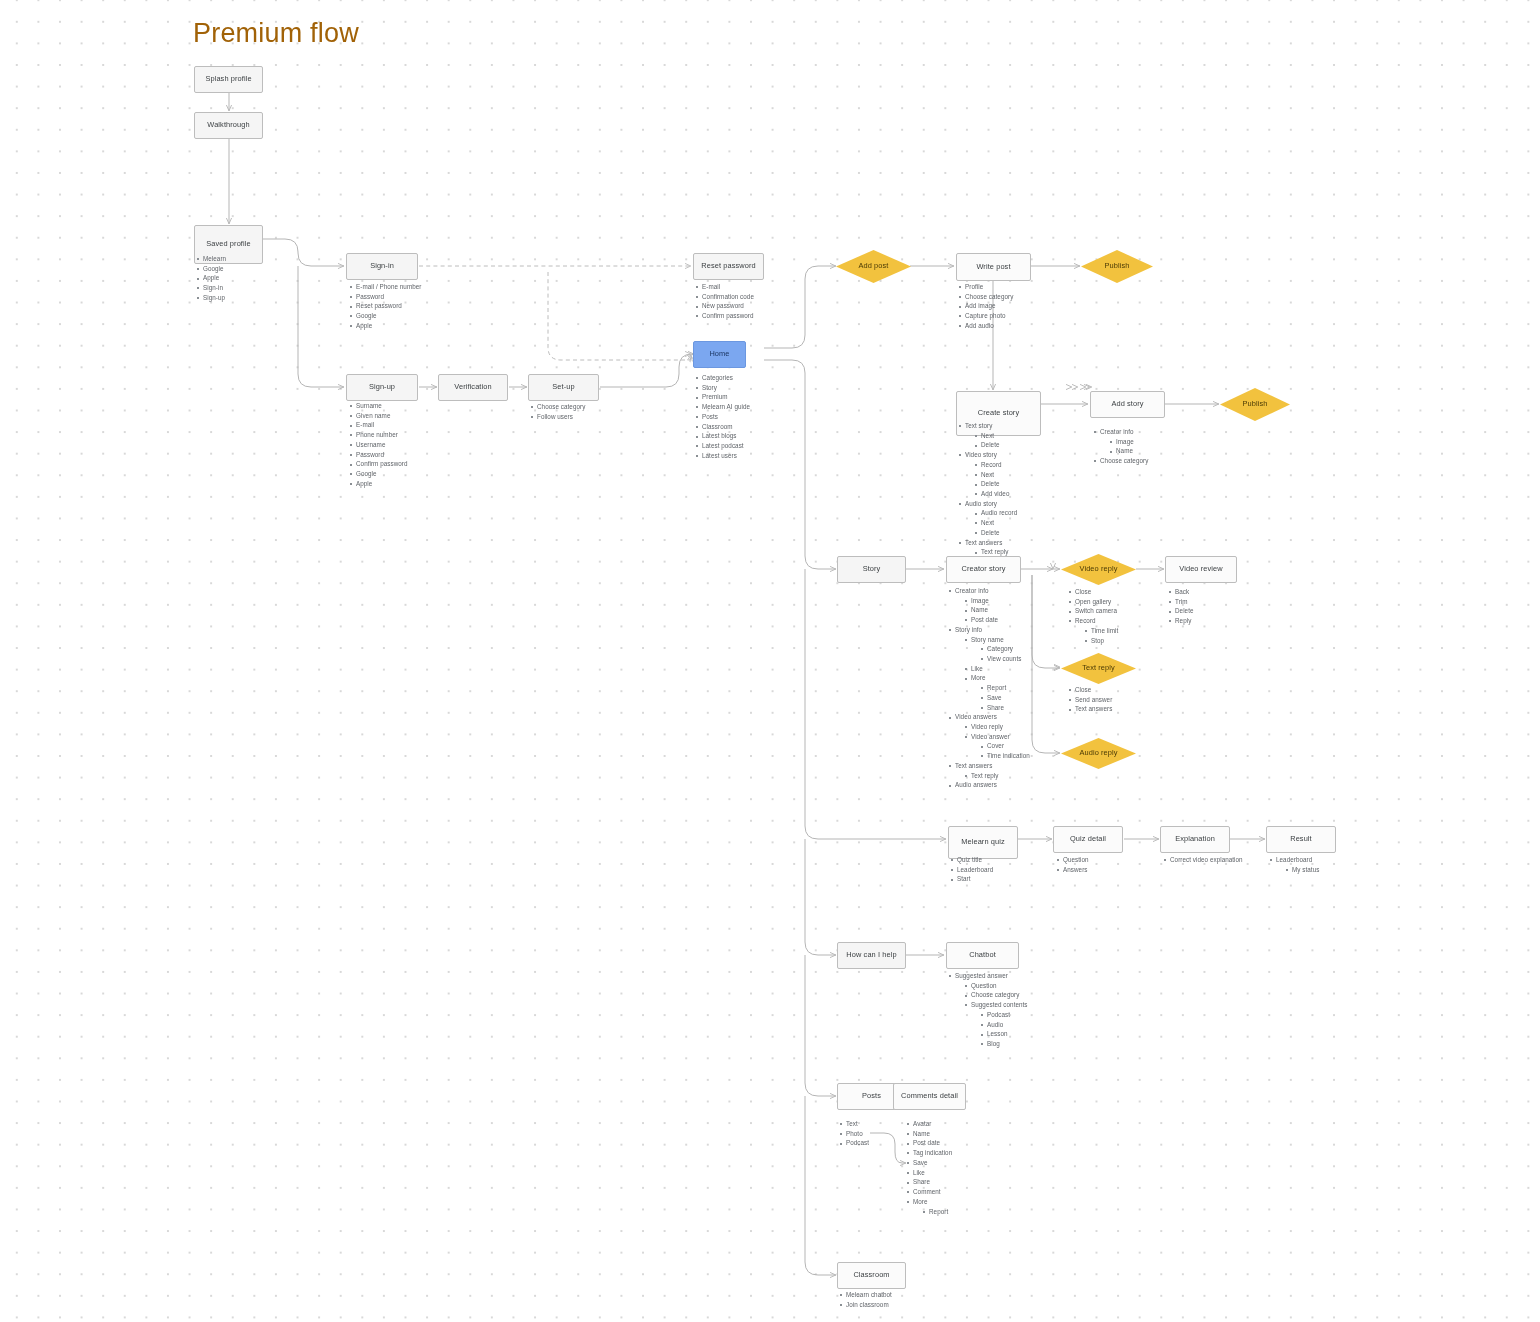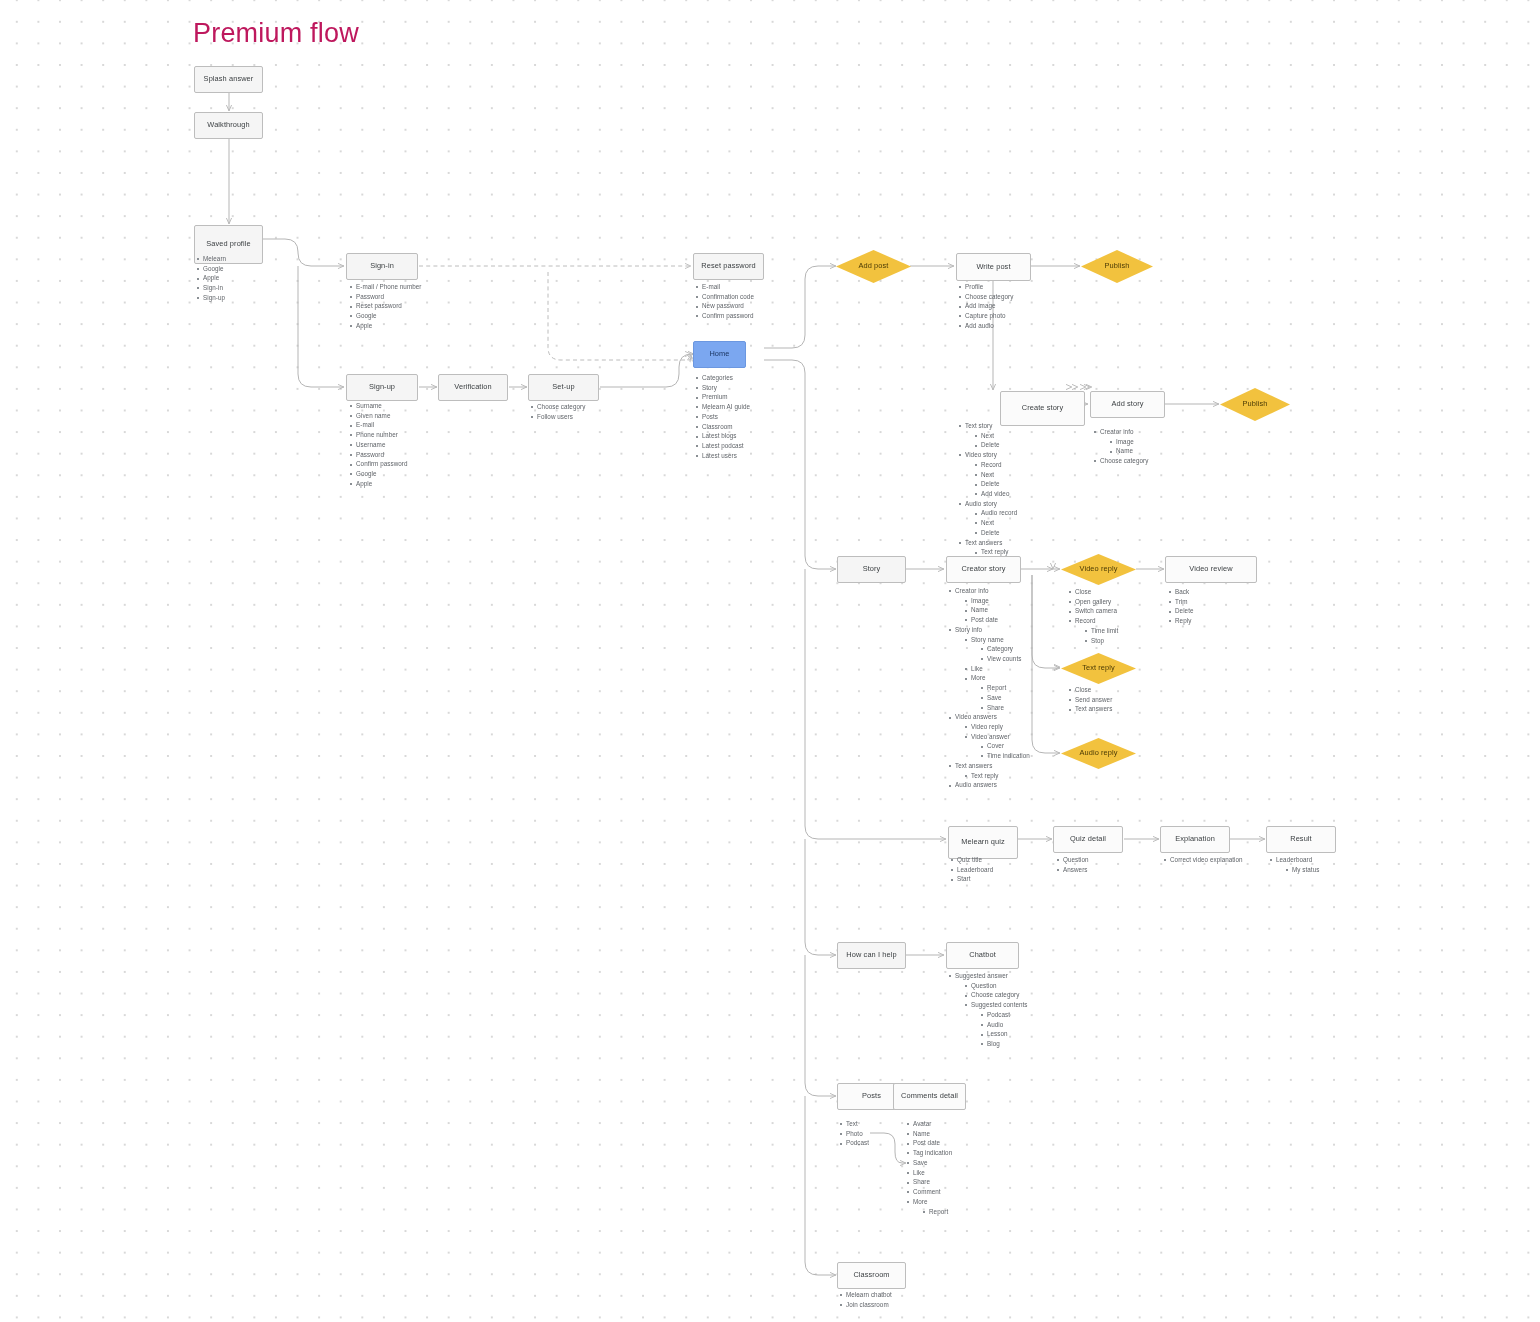--- a/index.html
+++ b/index.html
@@ -12,21 +12,21 @@
     font-family:"Liberation Sans", sans-serif;
     position:relative;
     overflow:hidden;
     -webkit-font-smoothing:antialiased;
   }
   #canvas{position:absolute;inset:0;}
   #wires{position:absolute;left:0;top:0;width:1540px;height:1322px;pointer-events:none;}
 
   .title{
     position:absolute;left:193px;top:18px;
-    font-size:27px;color:#be185d;letter-spacing:.2px;
+    font-size:27px;color:#a16207;letter-spacing:.2px;
     font-family:"Liberation Sans", sans-serif;
   }
 
   .node{
     position:absolute;box-sizing:border-box;
     display:flex;align-items:center;justify-content:center;
     text-align:center;
     font-size:7.4px;color:#3c4043;
     letter-spacing:.1px;
     line-height:1.2;
@@ -146,21 +146,21 @@
 
       <path d="M548,267 L548,360 Q548,373 561,373 L679,373 Q692,373 692,360 L691,356" stroke="none"></path>
       <path d="M548,272 L548,347 Q548,360 561,360 L653,360 Q666,360 666,354 L691,354" stroke="none"></path>
       <path d="M548,272 L548,347 Q548,360 561,360 L690,360 L691,355"></path>
     </g>
   </svg>
 
   <div class="title">Premium flow</div>
 
   <div class="node rect" style="left:194px;top:66px;width:69px;height:27px;">
-    <span>Splash answer</span>
+    <span>Splash profile</span>
   </div>
 
   <div class="node rect" style="left:194px;top:112px;width:69px;height:27px;align-items:center;">
     <span>Walkthrough</span>
   </div>
 
   <div class="node rect" style="left:194px;top:225px;width:69px;height:39px;">
     <span>Saved profile</span>
   </div>
   <div class="bullets" style="left:196px;top:255px;">
@@ -262,21 +262,21 @@
         <li>Capture photo</li>
         <li>Add audio</li>
       </ul>
     </div>
 
   <div class="node diamond" style="left:1081px;top:250px;width:72px;height:33px;">
     <span class="diamond-shape"></span>
     <span class="diamond-label">Publish</span>
   </div>
 
-  <div class="node rect plain" style="left:1000px;top:391px;width:85px;height:35px;">
+  <div class="node rect plain" style="left:956px;top:391px;width:85px;height:45px;">
     <span>Create story</span>
   </div>
   <div class="bullets" style="left:958px;top:422px;">
       <ul>
         <li>Text story<ul>
             <li>Next</li>
             <li>Delete</li>
           </ul></li>
         <li>Video story<ul>
             <li>Record</li>
@@ -362,21 +362,21 @@
         <li>Close</li>
         <li>Open gallery</li>
         <li>Switch camera</li>
         <li>Record<ul>
             <li>Time limit</li>
             <li>Stop</li>
           </ul></li>
       </ul>
     </div>
 
-  <div class="node rect plain" style="left:1165px;top:556px;width:92px;height:27px;">
+  <div class="node rect plain" style="left:1165px;top:556px;width:72px;height:27px;">
     <span>Video review</span>
   </div>
   <div class="bullets" style="left:1168px;top:588px;">
       <ul>
         <li>Back</li>
         <li>Trim</li>
         <li>Delete</li>
         <li>Reply</li>
       </ul>
     </div>

